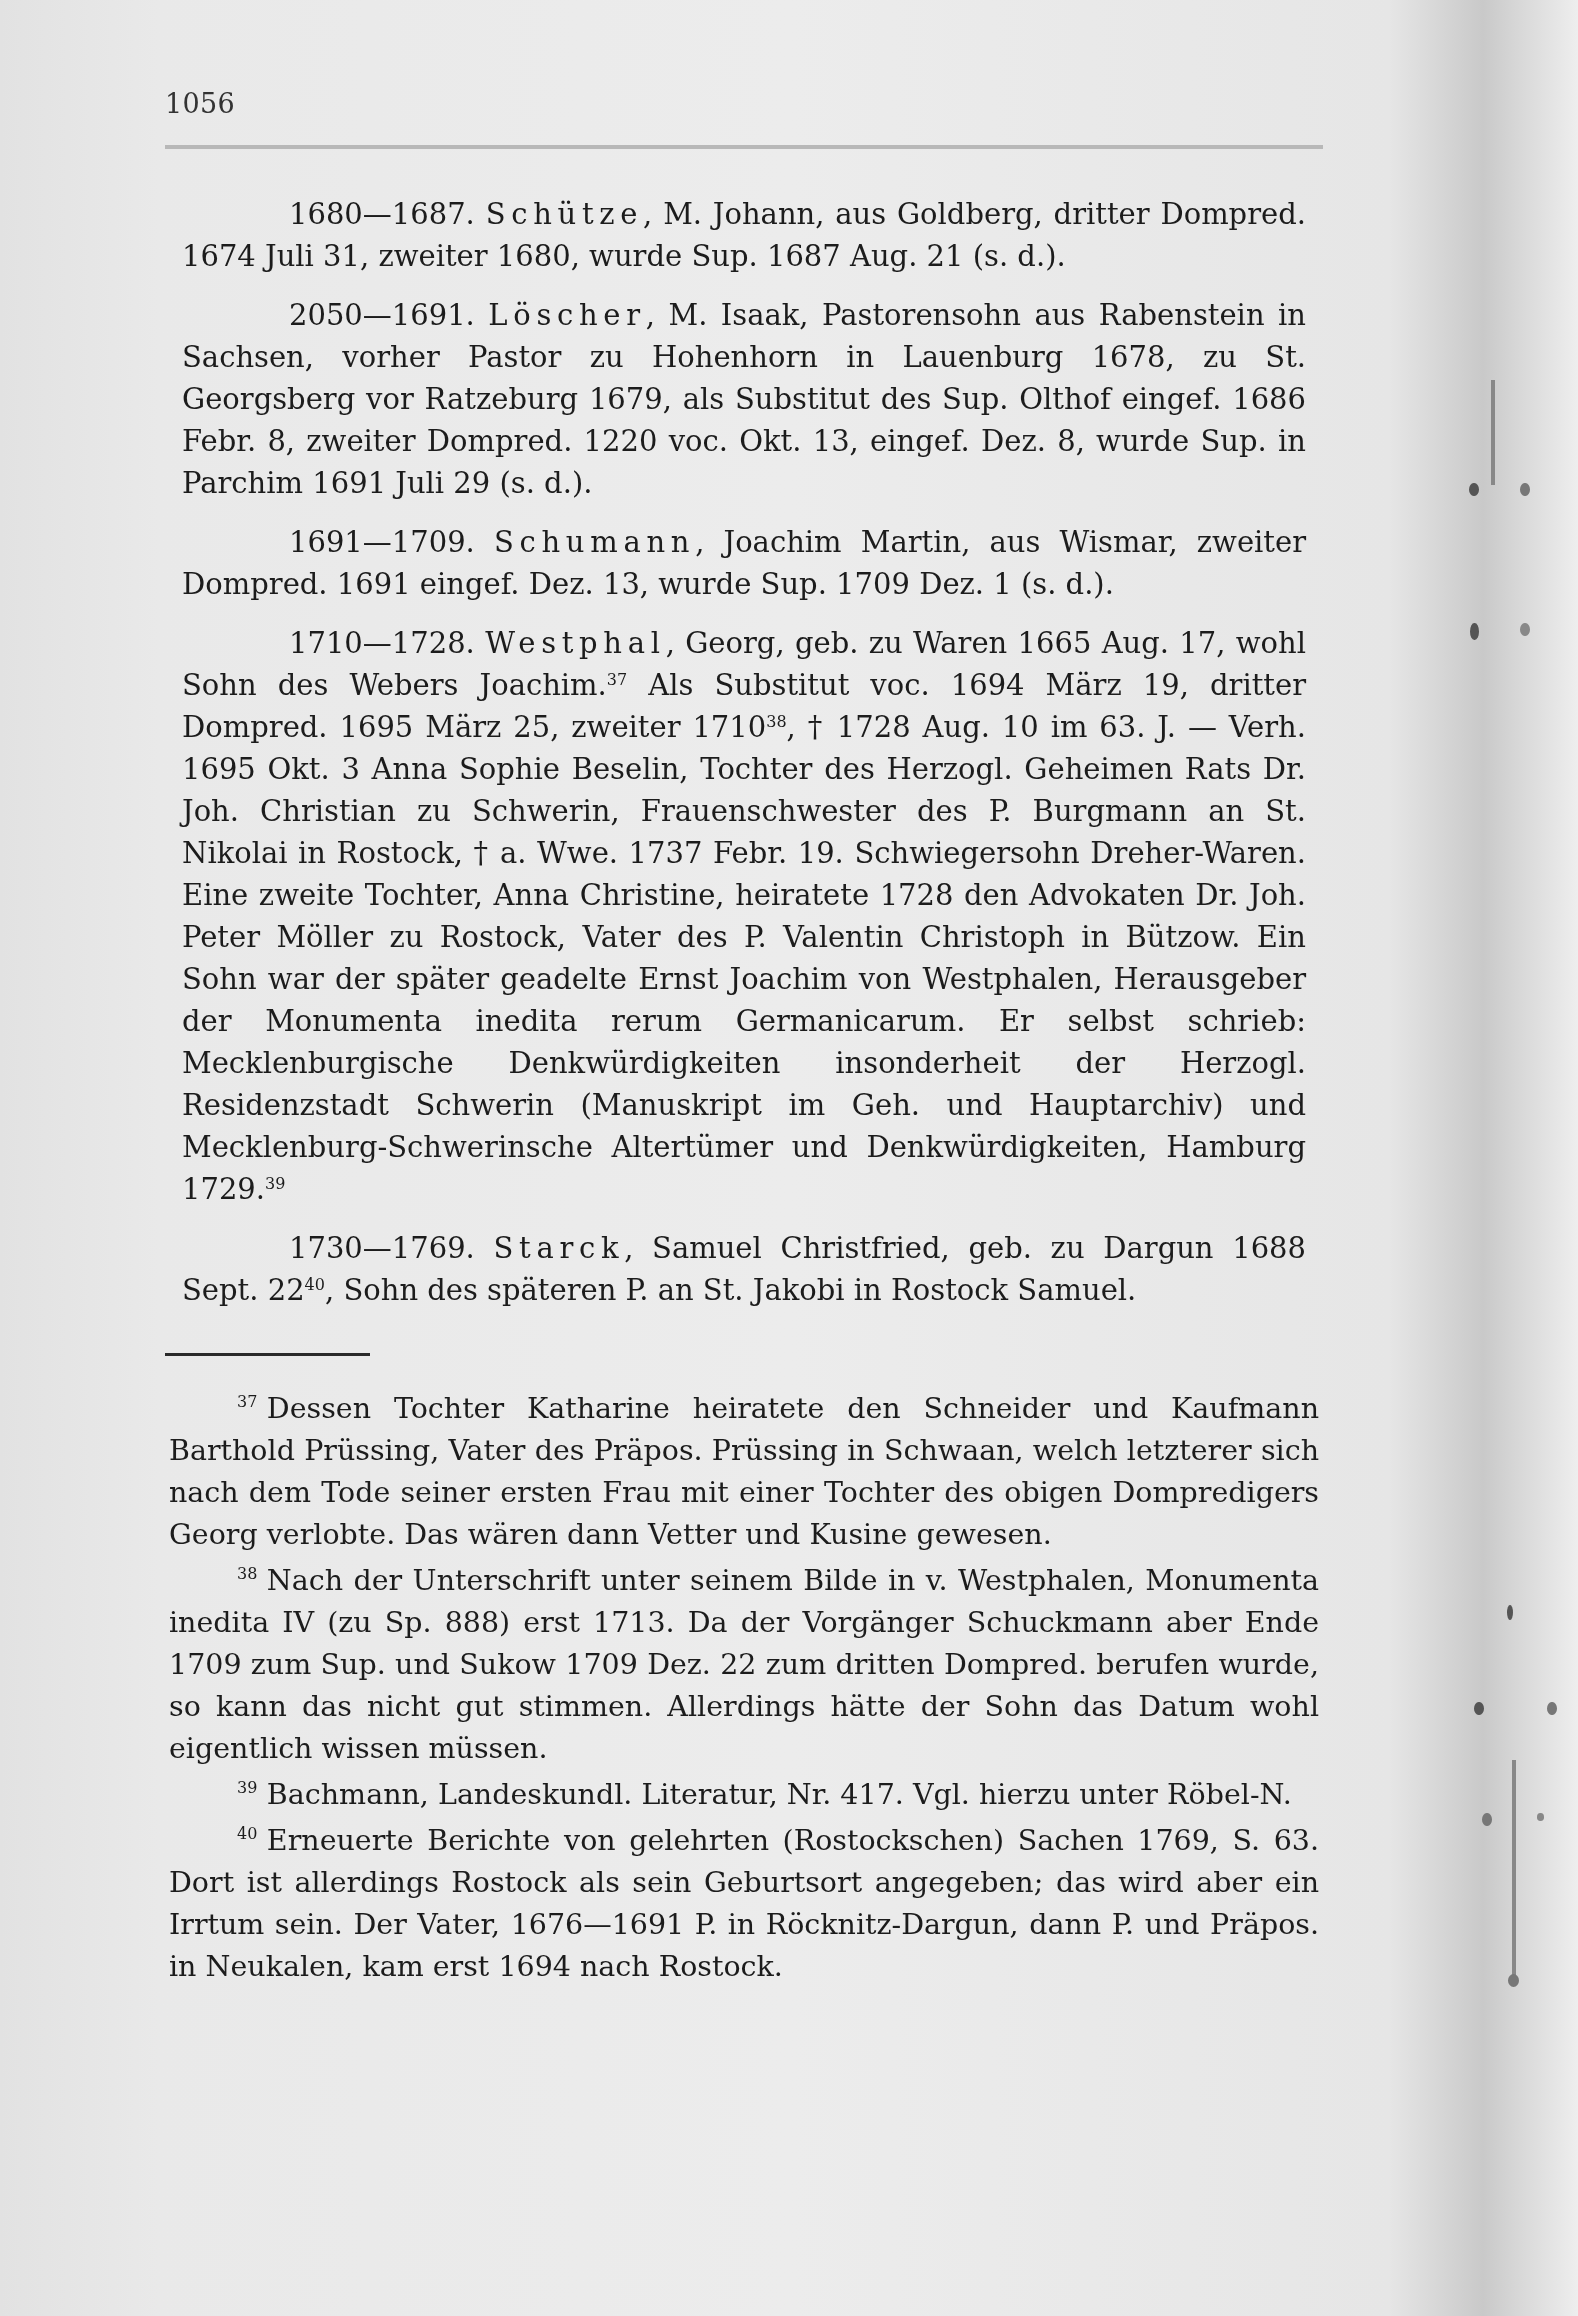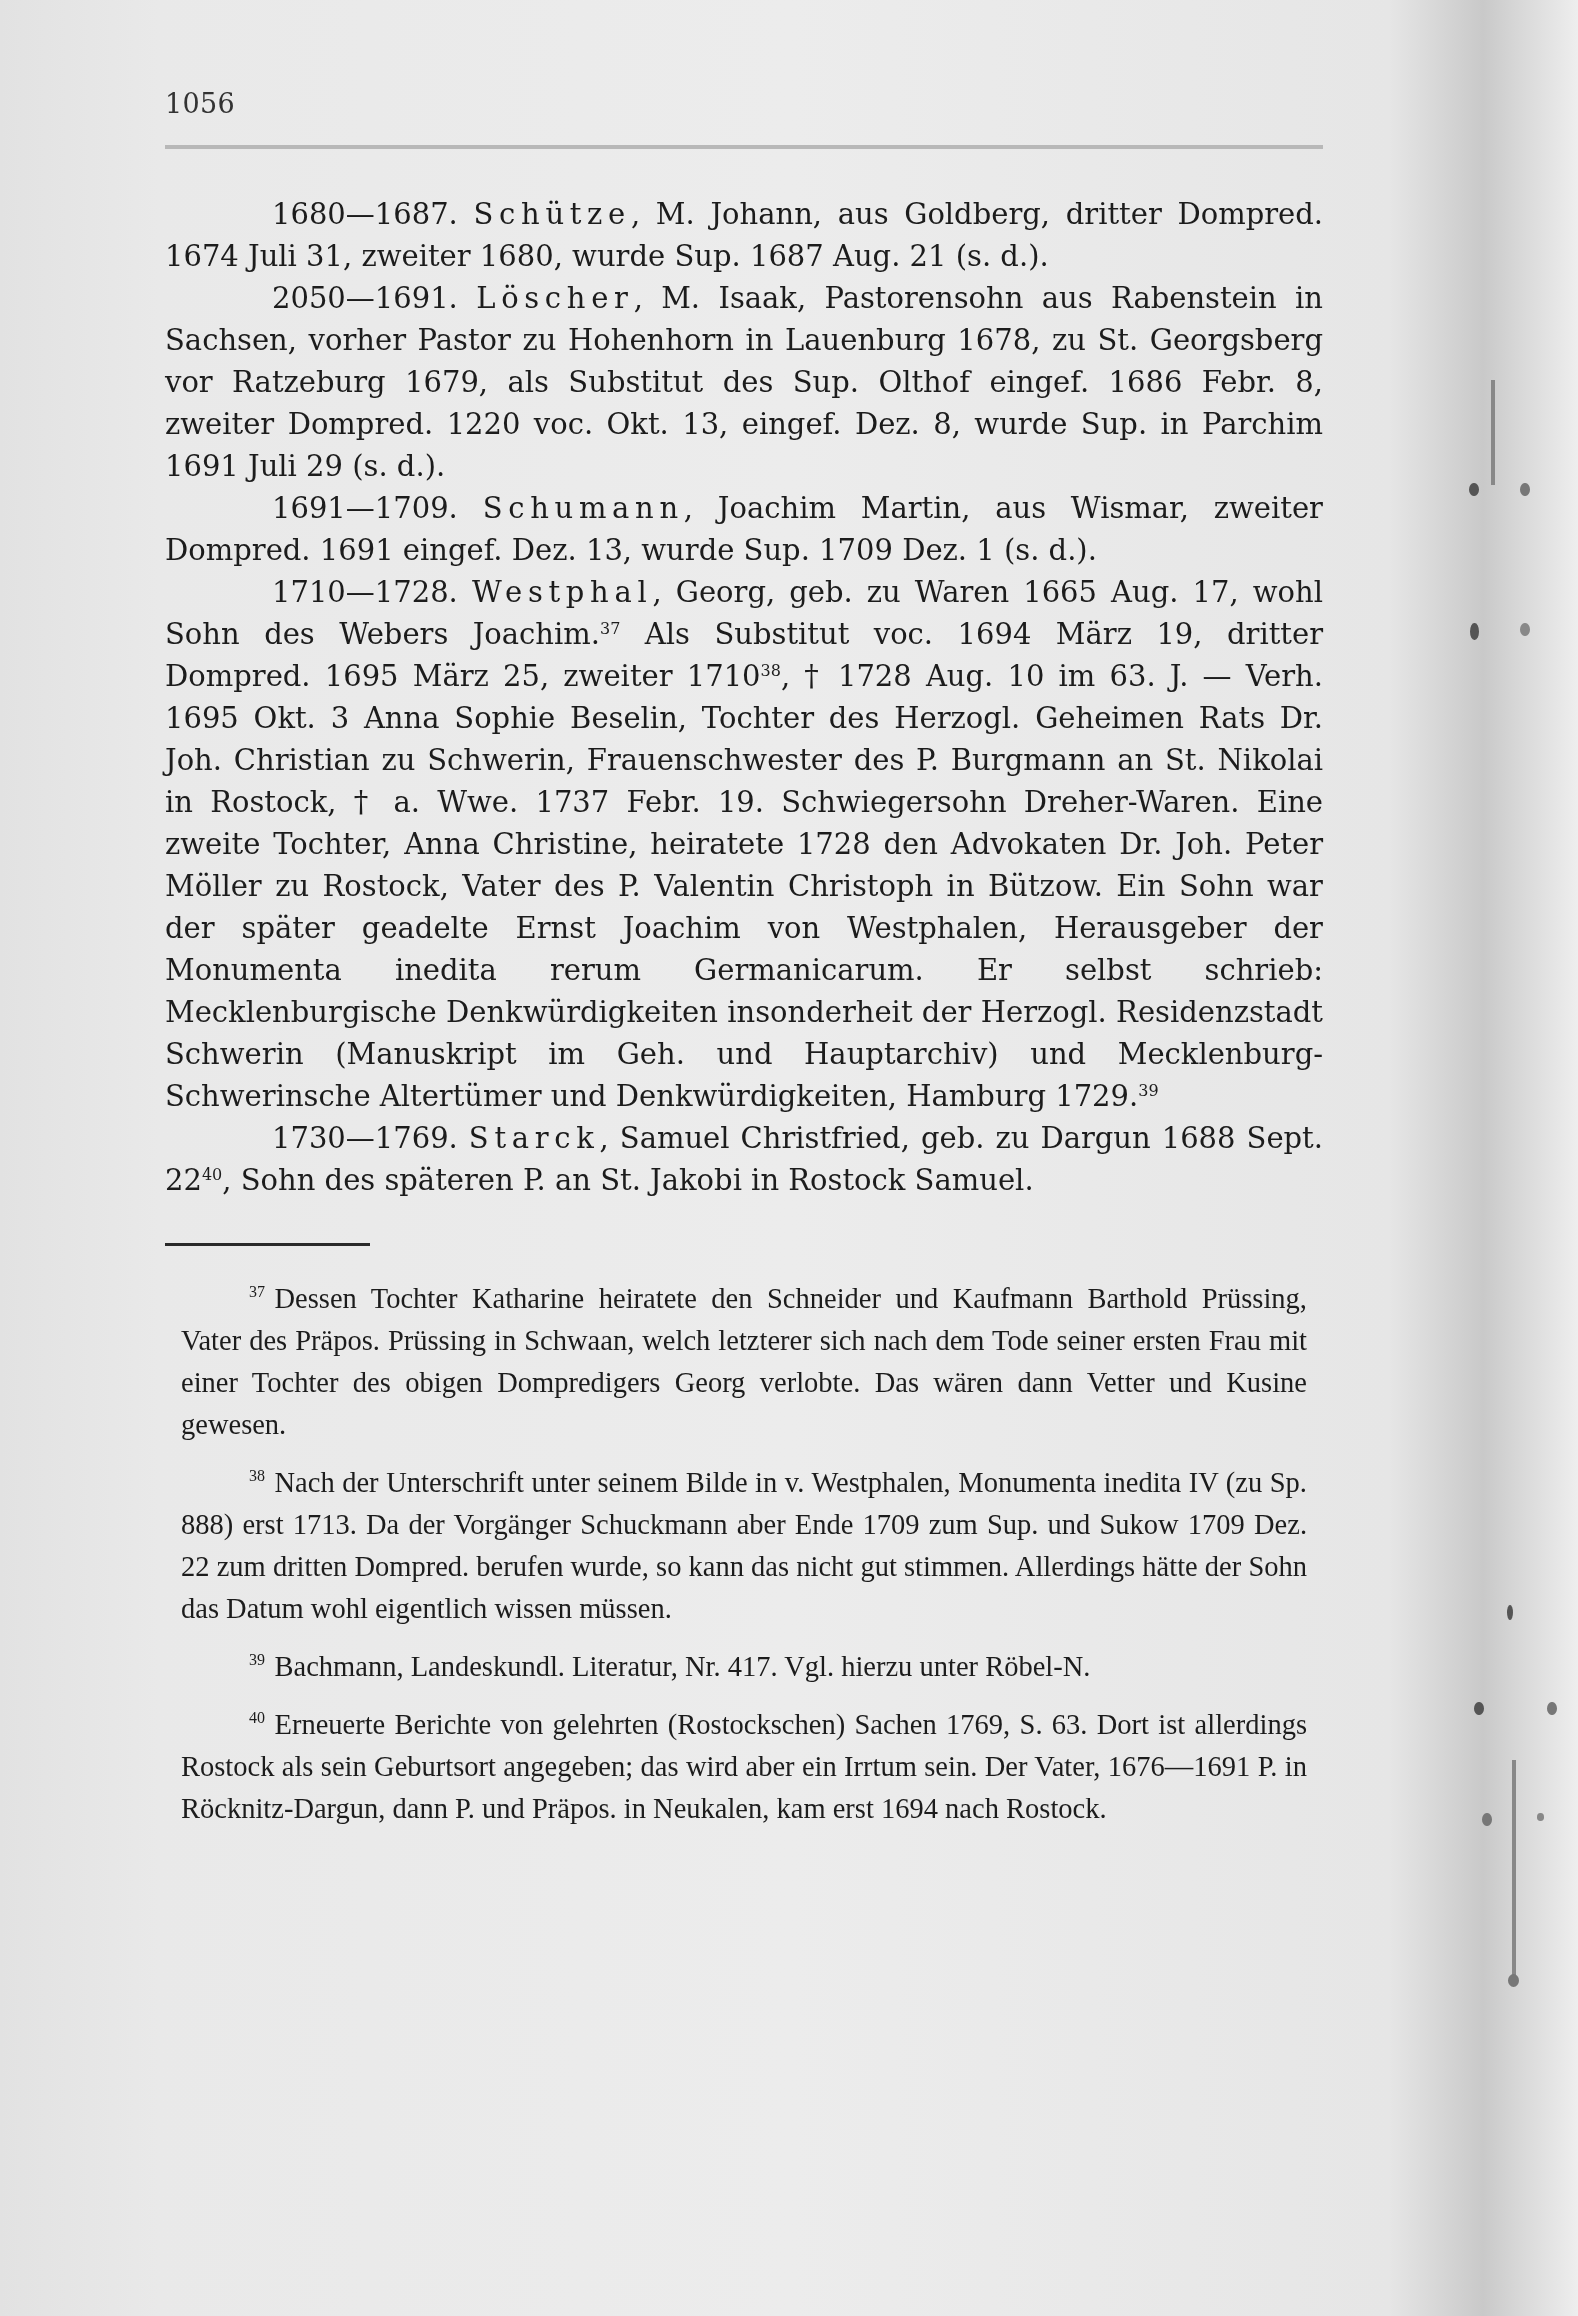--- a/index.html
+++ b/index.html
@@ -21,28 +21,28 @@
     padding-bottom: 2px;
   }
   .page-number { width: 107px; font-size: 27px; color: #333; }
   .head-title { flex: 1; color: #333; }
   .body-text {
     margin-top: 44px;
     font-size: 29px;
     line-height: 42px;
     text-align: justify;
   }
-  .entry { margin: 0; text-indent: 107px; }
+  .entry { margin: 17px; text-indent: 107px; }
   .spaced { letter-spacing: 5.7px; }
   sup { font-size: 16px; line-height: 0; vertical-align: 10.5px; }
   .footnote-rule {
     width: 205px; height: 2.9px; background: #2a2a2a; margin-top: 42px; margin-bottom: 32px;
   }
   .footnotes { font-size: 28.5px; line-height: 42px; text-align: justify; }
-  .footnote { margin: 16px; text-indent: 68px; font-family: Liberation Serif, serif; }
+  .footnote { margin: 4px; text-indent: 68px; }
   .fn-num { font-size: 16px; vertical-align: 10.5px; line-height: 0; margin-right: 9.5px; }
   .margin-mark {
     position: absolute; width: 9.5px; height: 13.3px; border-radius: 50%; background: #555;
   }
   .margin-line {
     position: absolute; width: 3.8px; background: #888;
   }
 </style>
 </head>
 <body>

